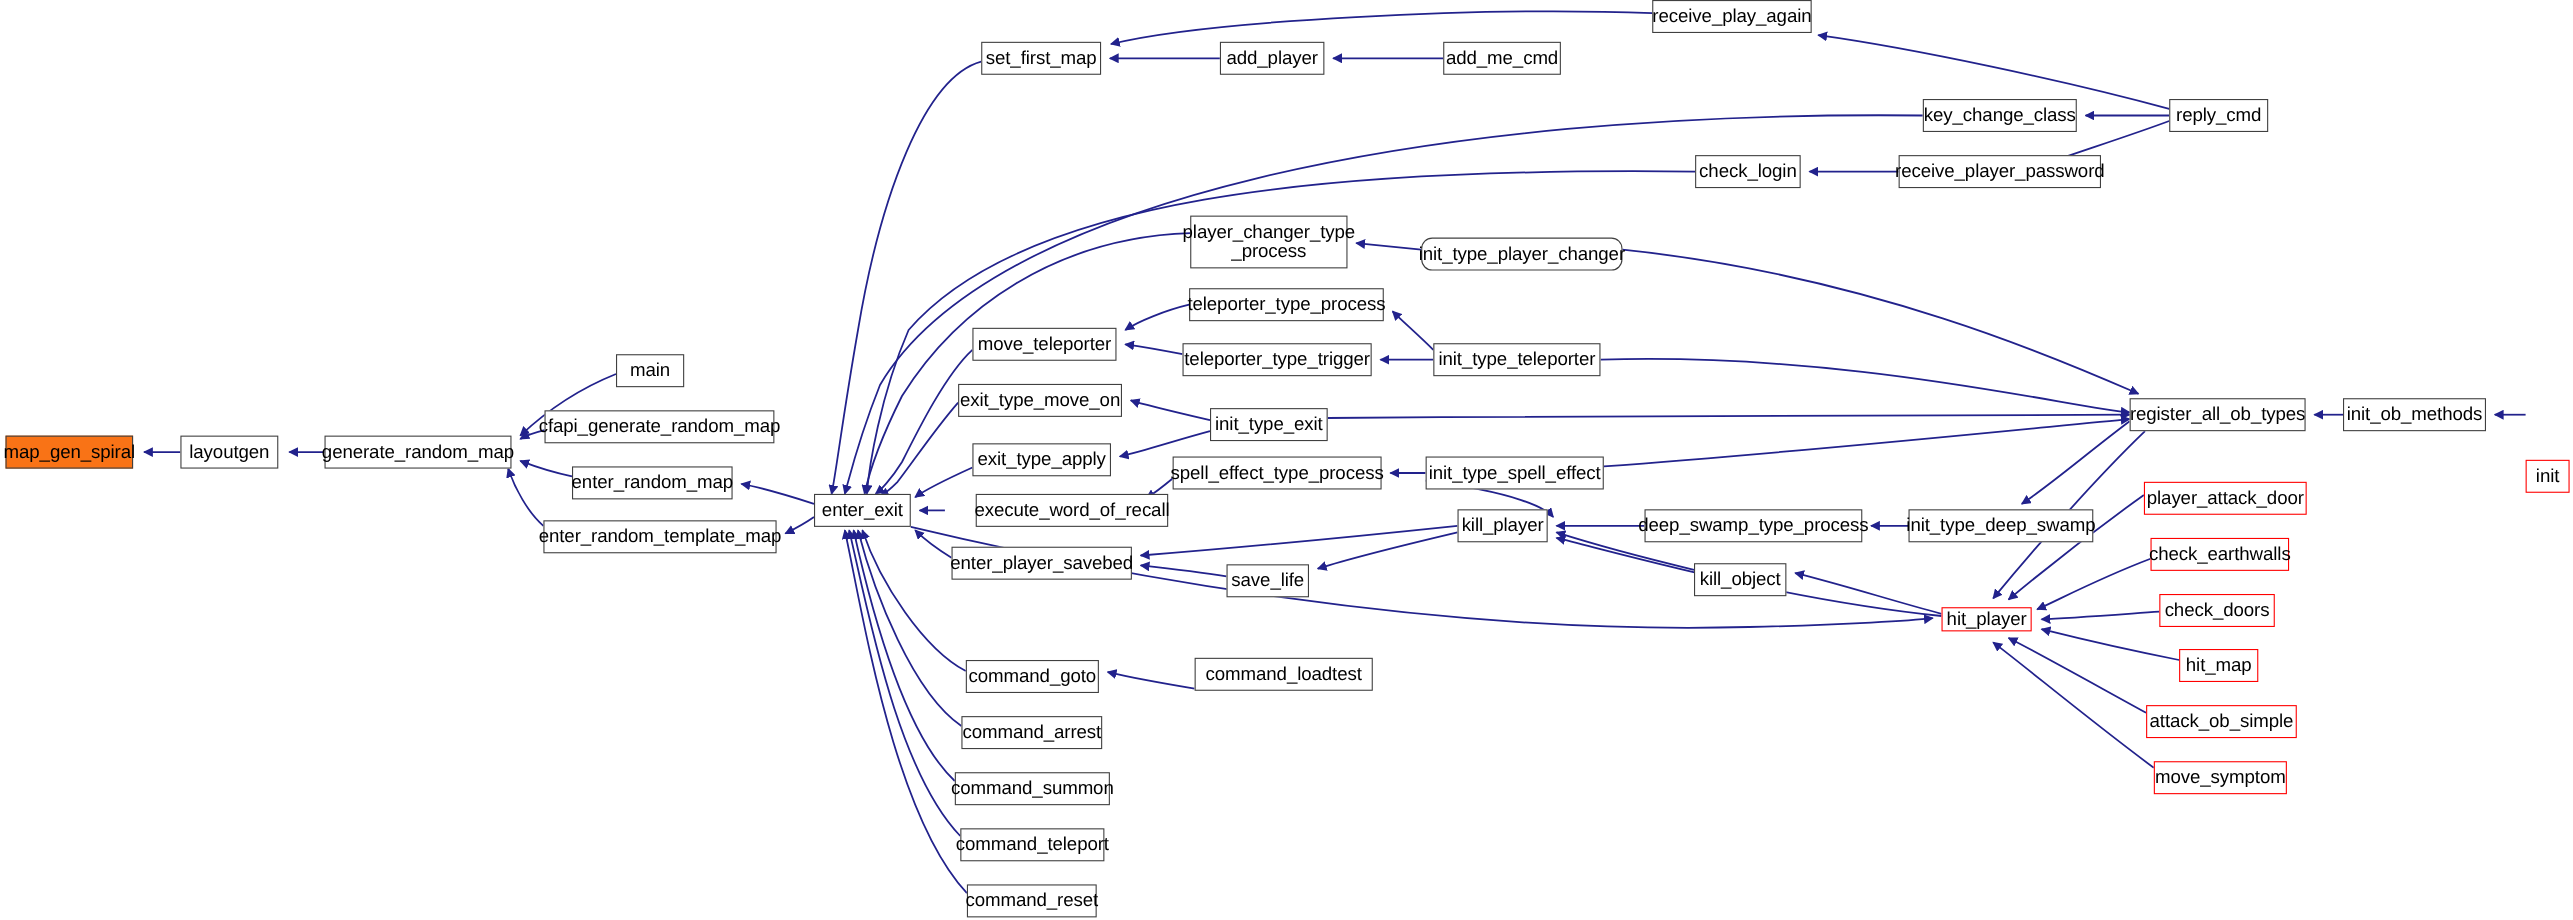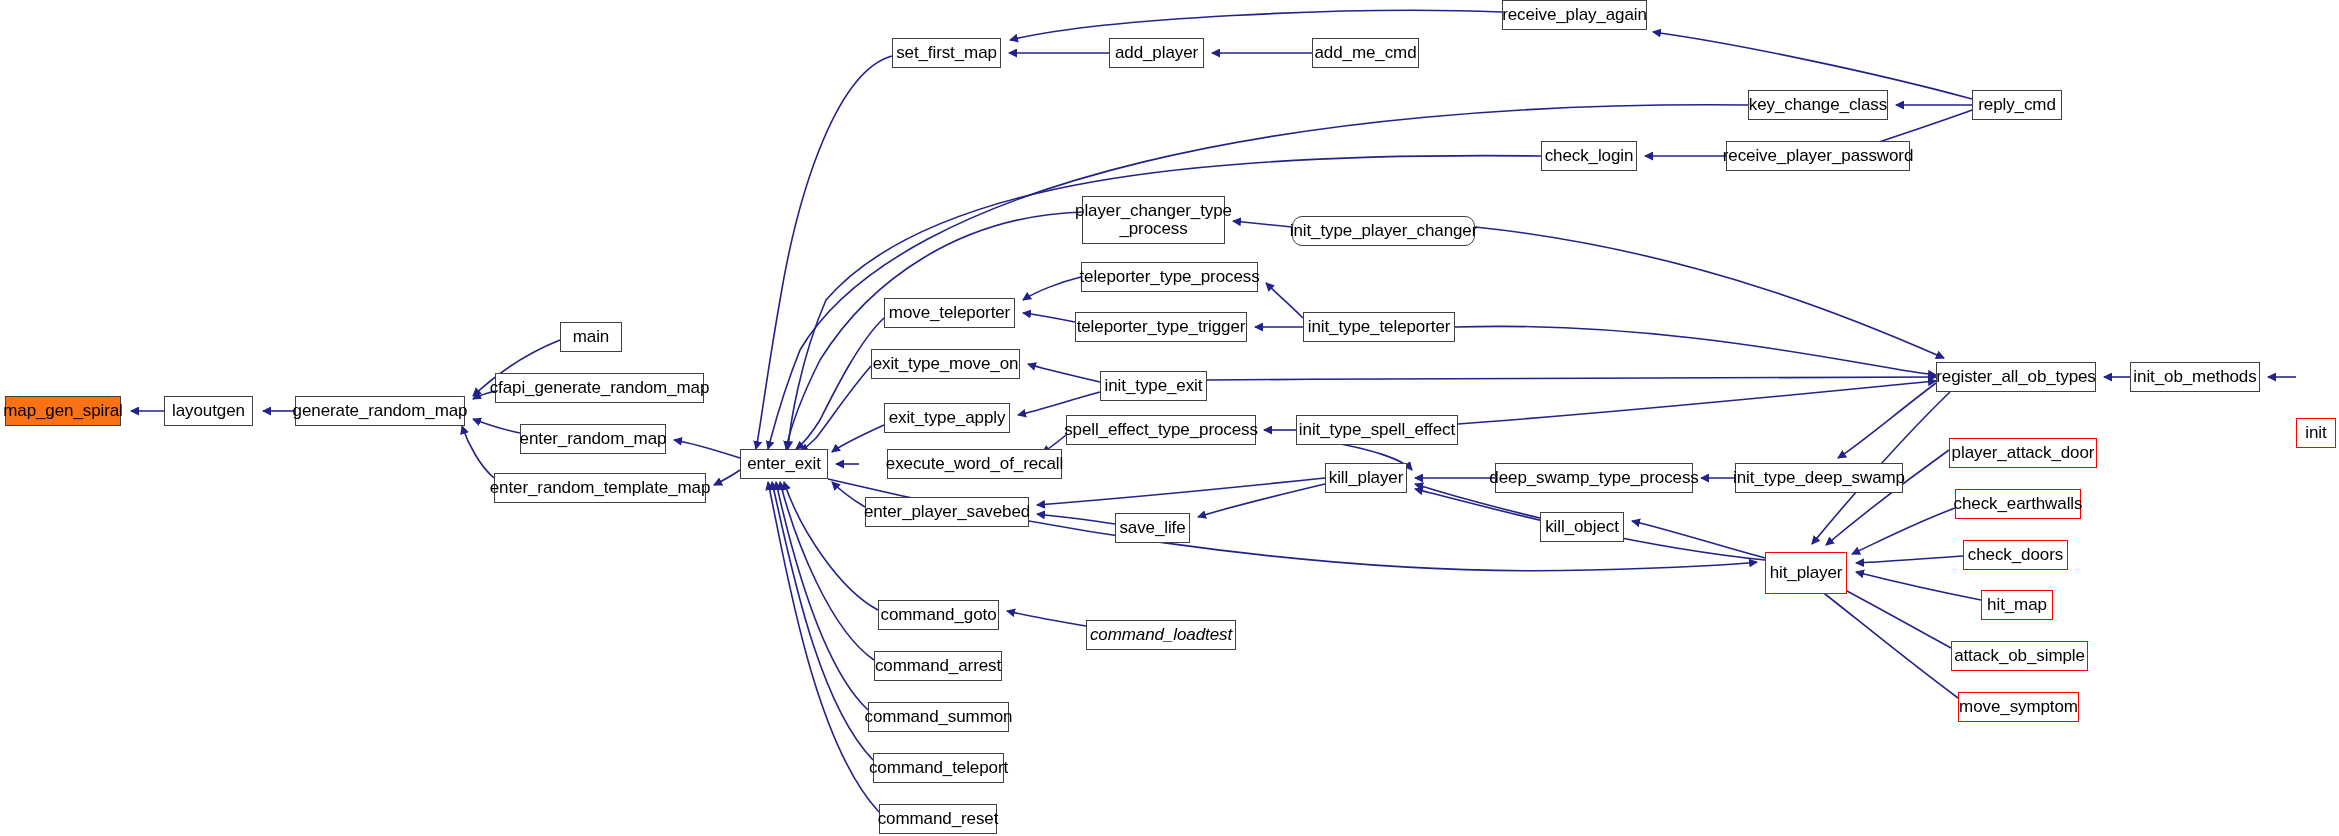--- a/index.html
+++ b/index.html
@@ -122,27 +122,27 @@
       <div class="node gray" style="left: 859px; top: 449px; width: 175px; height: 30px; margin-left: 28px;"><span class="lbl">execute_word_of_recall</span></div>
       <div class="node gray" style="left: 865px; top: 497px; width: 164px; height: 30px;"><span class="lbl">enter_player_savebed</span></div>
       <div class="node gray" style="left: 1115px; top: 513px; width: 75px; height: 30px;"><span class="lbl">save_life</span></div>
       <div class="node gray" style="left: 1325px; top: 463px; width: 82px; height: 30px;"><span class="lbl">kill_player</span></div>
       <div class="node gray" style="left: 1495px; top: 463px; width: 198px; height: 30px;"><span class="lbl">deep_swamp_type_process</span></div>
       <div class="node gray" style="left: 1735px; top: 463px; width: 168px; height: 30px;"><span class="lbl">init_type_deep_swamp</span></div>
       <div class="node gray" style="left: 1540px; top: 512px; width: 84px; height: 30px;"><span class="lbl">kill_object</span></div>
       <div class="node gray" style="left: 1936px; top: 362px; width: 160px; height: 30px;"><span class="lbl">register_all_ob_types</span></div>
       <div class="node gray" style="left: 2130px; top: 362px; width: 130px; height: 30px;"><span class="lbl">init_ob_methods</span></div>
       <div class="node red" style="left: 2296px; top: 370px; width: 40px; height: 30px; margin-top: 48px;"><span class="lbl">init</span></div>
-      <div class="node red" style="left: 1765px; top: 552px; width: 82px; height: 42px;"><span class="lbl">hit_player</span></div>
+      <div class="node red" style="left: 1765px; top: 552px; width: 82px; height: 22px;"><span class="lbl">hit_player</span></div>
       <div class="node red" style="left: 1949px; top: 438px; width: 148px; height: 30px; text-align: right;"><span class="lbl">player_attack_door</span></div>
       <div class="node red" style="left: 1955px; top: 489px; width: 126px; height: 30px;"><span class="lbl">check_earthwalls</span></div>
       <div class="node red" style="left: 1963px; top: 540px; width: 105px; height: 30px;"><span class="lbl">check_doors</span></div>
       <div class="node red" style="left: 1981px; top: 590px; width: 72px; height: 30px;"><span class="lbl">hit_map</span></div>
       <div class="node red" style="left: 1951px; top: 641px; width: 137px; height: 30px;"><span class="lbl">attack_ob_simple</span></div>
       <div class="node red" style="left: 1958px; top: 692px; width: 121px; height: 30px;"><span class="lbl">move_symptom</span></div>
       <div class="node gray" style="left: 878px; top: 600px; width: 121px; height: 30px;"><span class="lbl">command_goto</span></div>
-      <div class="node gray" style="left: 1086px; top: 620px; width: 150px; height: 30px; font-style: italic;"><span class="lbl">command_loadtest</span></div>
+      <div class="node gray" style="left: 1086px; top: 598px; width: 162px; height: 30px;"><span class="lbl">command_loadtest</span></div>
       <div class="node gray" style="left: 874px; top: 651px; width: 128px; height: 30px;"><span class="lbl">command_arrest</span></div>
       <div class="node gray" style="left: 868px; top: 702px; width: 141px; height: 30px;"><span class="lbl">command_summon</span></div>
       <div class="node gray" style="left: 873px; top: 753px; width: 131px; height: 30px;"><span class="lbl">command_teleport</span></div>
       <div class="node gray" style="left: 879px; top: 804px; width: 118px; height: 30px;"><span class="lbl">command_reset</span></div>
     </div>
 </div>
 
 </body></html>

